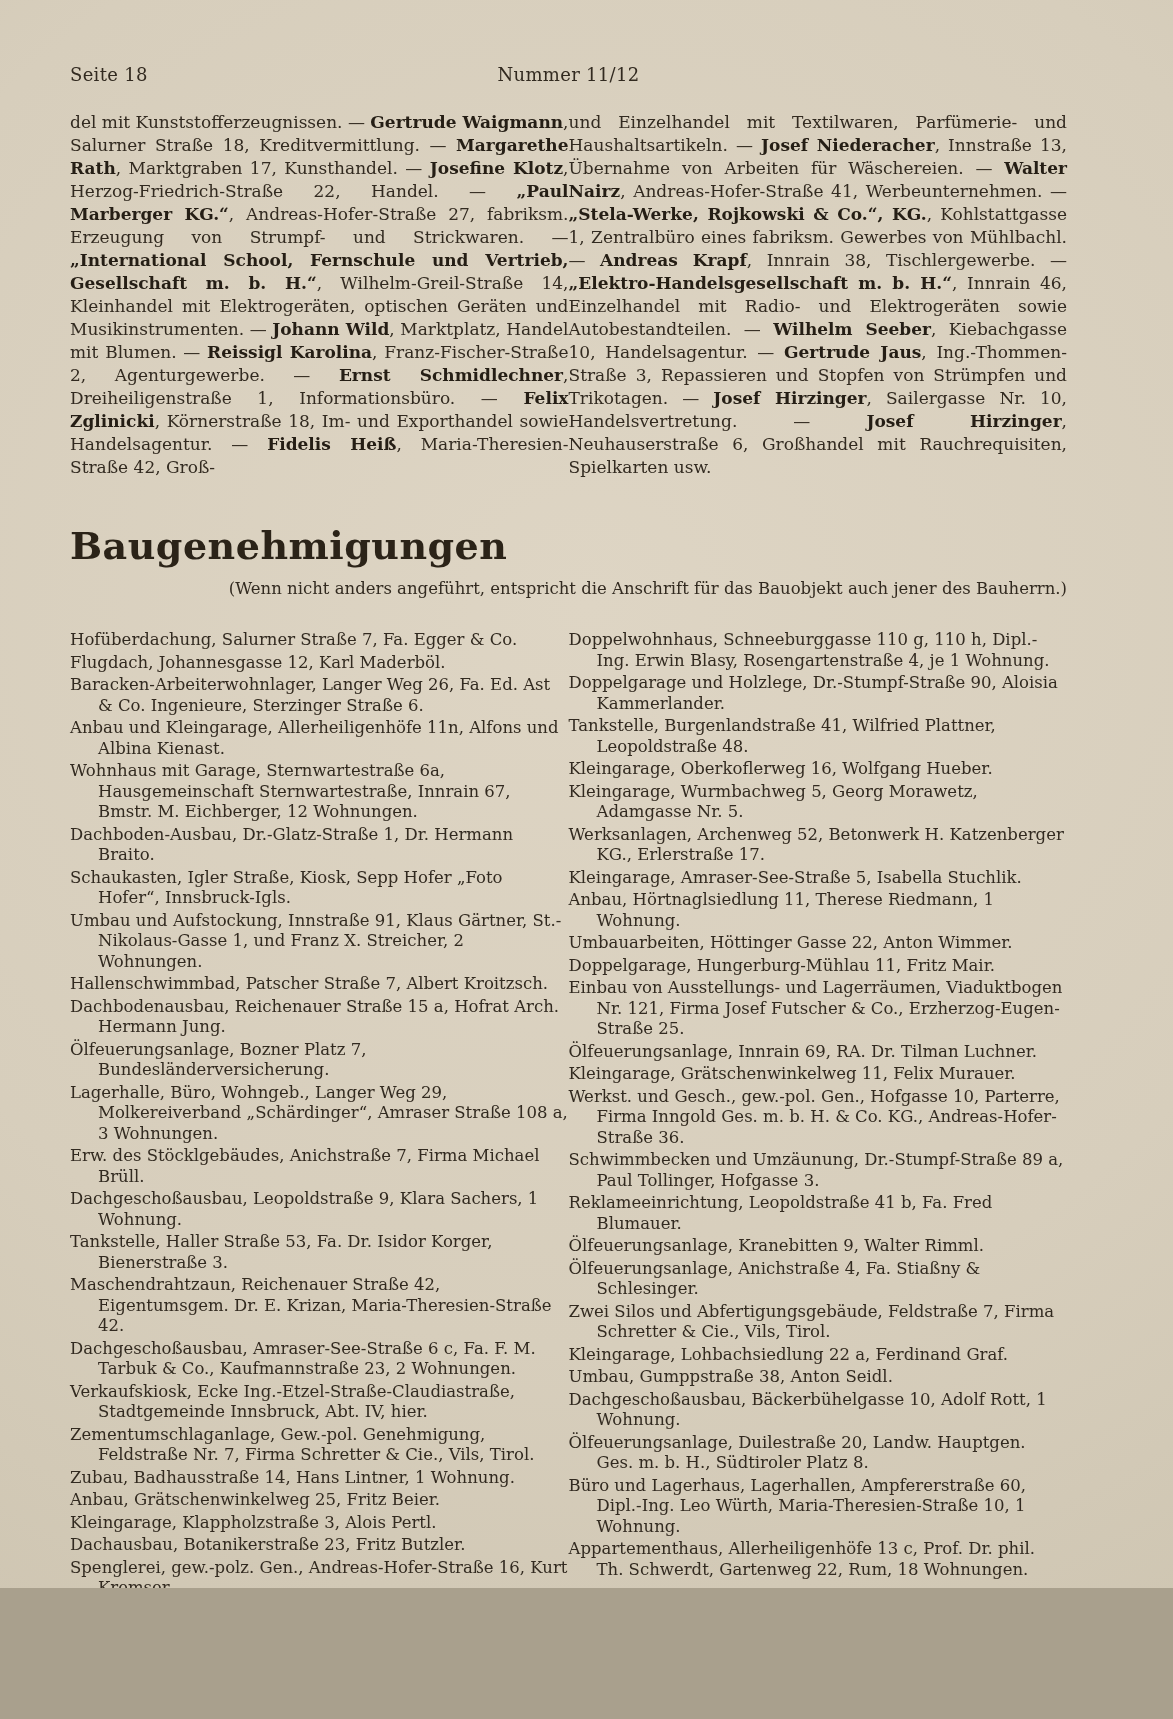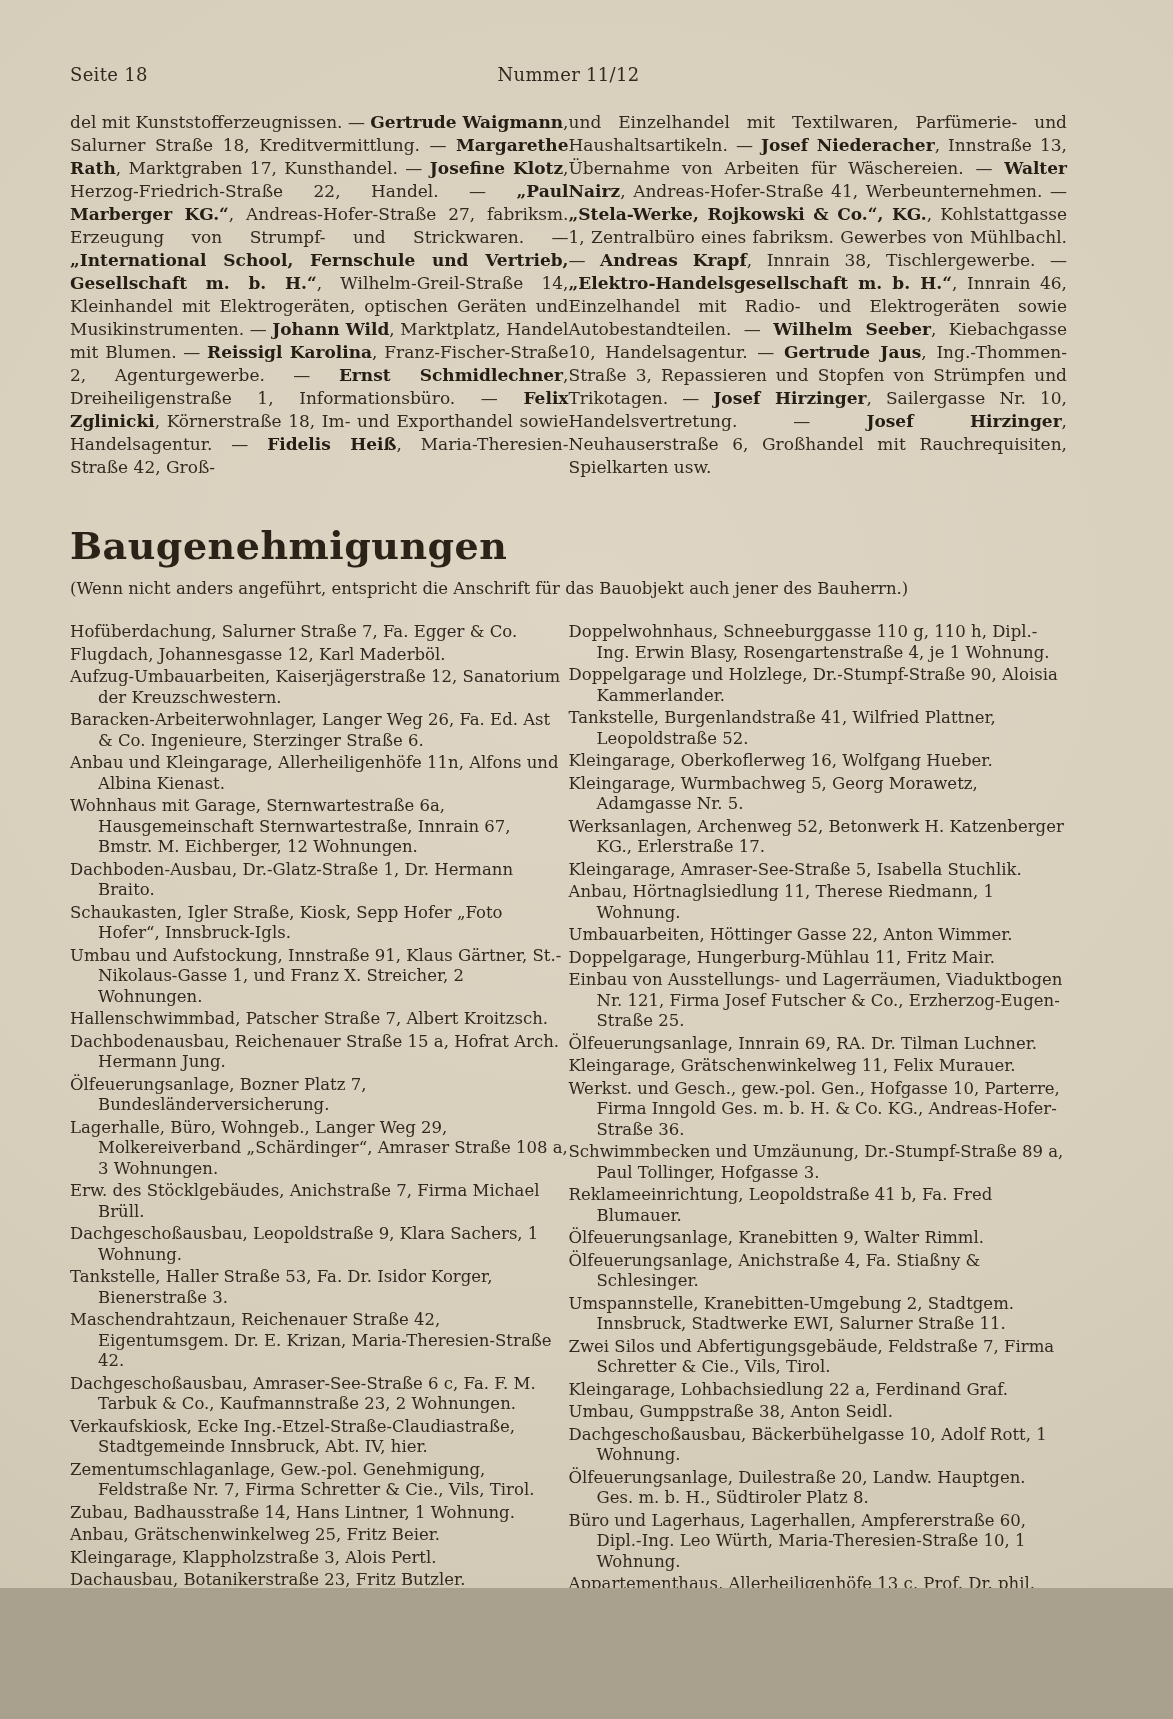--- a/index.html
+++ b/index.html
@@ -51,22 +51,22 @@
   
   .section-heading {
     margin: 44px 0 10px 0;
     text-align: left;
     font-size: 38px;
     font-weight: 700;
     letter-spacing: 0.5px;
     color: #2b2318;
   }
   .section-note {
-    margin: 0 0 22px 0;
-    text-align: left;
+    margin: 0 0 30px 0;
+    text-align: right;
     font-size: 16.5px;
     line-height: 22px;
   }
 
   
   .permits ul {
     list-style: none;
     margin: 0;
     padding: 0;
   }
@@ -95,21 +95,20 @@
   </section>
 
   <section>
     <h1 class="section-heading">Baugenehmigungen</h1>
     <p class="section-note">(Wenn nicht anders angeführt, entspricht die Anschrift für das Bauobjekt auch jener des Bauherrn.)</p>
 
     <div class="two-col permits">
       <ul>
           <li>Hofüberdachung, Salurner Straße 7, Fa. Egger &amp; Co.</li>
           <li>Flugdach, Johannesgasse 12, Karl Maderböl.</li>
-          <li>Aufzug-Umbauarbeiten, Kaiserjägerstraße 12, Sanatorium der Kreuzschwestern.</li>
           <li>Baracken-Arbeiterwohnlager, Langer Weg 26, Fa. Ed. Ast &amp; Co. Ingenieure, Sterzinger Straße 6.</li>
           <li>Anbau und Kleingarage, Allerheiligenhöfe 11n, Alfons und Albina Kienast.</li>
           <li>Wohnhaus mit Garage, Sternwartestraße 6a, Hausgemeinschaft Sternwartestraße, Innrain 67, Bmstr. M. Eichberger, 12 Wohnungen.</li>
           <li>Dachboden-Ausbau, Dr.-Glatz-Straße 1, Dr. Hermann Braito.</li>
           <li>Schaukasten, Igler Straße, Kiosk, Sepp Hofer „Foto Hofer“, Innsbruck-Igls.</li>
           <li>Umbau und Aufstockung, Innstraße 91, Klaus Gärtner, St.-Nikolaus-Gasse 1, und Franz X. Streicher, 2 Wohnungen.</li>
           <li>Hallenschwimmbad, Patscher Straße 7, Albert Kroitzsch.</li>
           <li>Dachbodenausbau, Reichenauer Straße 15 a, Hofrat Arch. Hermann Jung.</li>
           <li>Ölfeuerungsanlage, Bozner Platz 7, Bundesländerversicherung.</li>
           <li>Lagerhalle, Büro, Wohngeb., Langer Weg 29, Molkereiverband „Schärdinger“, Amraser Straße 108 a, 3 Wohnungen.</li>
@@ -122,37 +121,36 @@
           <li>Zementumschlaganlage, Gew.-pol. Genehmigung, Feldstraße Nr. 7, Firma Schretter &amp; Cie., Vils, Tirol.</li>
           <li>Zubau, Badhausstraße 14, Hans Lintner, 1 Wohnung.</li>
           <li>Anbau, Grätschenwinkelweg 25, Fritz Beier.</li>
           <li>Kleingarage, Klappholzstraße 3, Alois Pertl.</li>
           <li>Dachausbau, Botanikerstraße 23, Fritz Butzler.</li>
           <li>Spenglerei, gew.-polz. Gen., Andreas-Hofer-Straße 16, Kurt Kremser.</li>
         </ul>
       <ul>
           <li>Doppelwohnhaus, Schneeburggasse 110 g, 110 h, Dipl.-Ing. Erwin Blasy, Rosengartenstraße 4, je 1 Wohnung.</li>
           <li>Doppelgarage und Holzlege, Dr.-Stumpf-Straße 90, Aloisia Kammerlander.</li>
-          <li>Tankstelle, Burgenlandstraße 41, Wilfried Plattner, Leopoldstraße 52.</li>
+          <li>Tankstelle, Burgenlandstraße 41, Wilfried Plattner, Leopoldstraße 48.</li>
           <li>Kleingarage, Oberkoflerweg 16, Wolfgang Hueber.</li>
           <li>Kleingarage, Wurmbachweg 5, Georg Morawetz, Adamgasse Nr. 5.</li>
           <li>Werksanlagen, Archenweg 52, Betonwerk H. Katzenberger KG., Erlerstraße 17.</li>
           <li>Kleingarage, Amraser-See-Straße 5, Isabella Stuchlik.</li>
           <li>Anbau, Hörtnaglsiedlung 11, Therese Riedmann, 1 Wohnung.</li>
           <li>Umbauarbeiten, Höttinger Gasse 22, Anton Wimmer.</li>
           <li>Doppelgarage, Hungerburg-Mühlau 11, Fritz Mair.</li>
           <li>Einbau von Ausstellungs- und Lagerräumen, Viaduktbogen Nr. 121, Firma Josef Futscher &amp; Co., Erzherzog-Eugen-Straße 25.</li>
           <li>Ölfeuerungsanlage, Innrain 69, RA. Dr. Tilman Luchner.</li>
           <li>Kleingarage, Grätschenwinkelweg 11, Felix Murauer.</li>
           <li>Werkst. und Gesch., gew.-pol. Gen., Hofgasse 10, Parterre, Firma Inngold Ges. m. b. H. &amp; Co. KG., Andreas-Hofer-Straße 36.</li>
           <li>Schwimmbecken und Umzäunung, Dr.-Stumpf-Straße 89 a, Paul Tollinger, Hofgasse 3.</li>
           <li>Reklameeinrichtung, Leopoldstraße 41 b, Fa. Fred Blumauer.</li>
           <li>Ölfeuerungsanlage, Kranebitten 9, Walter Rimml.</li>
           <li>Ölfeuerungsanlage, Anichstraße 4, Fa. Stiaßny &amp; Schlesinger.</li>
-          <li>Umspannstelle, Kranebitten-Umgebung 2, Stadtgem. Innsbruck, Stadtwerke EWI, Salurner Straße 11.</li>
           <li>Zwei Silos und Abfertigungsgebäude, Feldstraße 7, Firma Schretter &amp; Cie., Vils, Tirol.</li>
           <li>Kleingarage, Lohbachsiedlung 22 a, Ferdinand Graf.</li>
           <li>Umbau, Gumppstraße 38, Anton Seidl.</li>
           <li>Dachgeschoßausbau, Bäckerbühelgasse 10, Adolf Rott, 1 Wohnung.</li>
           <li>Ölfeuerungsanlage, Duilestraße 20, Landw. Hauptgen. Ges. m. b. H., Südtiroler Platz 8.</li>
           <li>Büro und Lagerhaus, Lagerhallen, Ampfererstraße 60, Dipl.-Ing. Leo Würth, Maria-Theresien-Straße 10, 1 Wohnung.</li>
           <li>Appartementhaus, Allerheiligenhöfe 13 c, Prof. Dr. phil. Th. Schwerdt, Gartenweg 22, Rum, 18 Wohnungen.</li>
         </ul>
     </div>
   </section>

